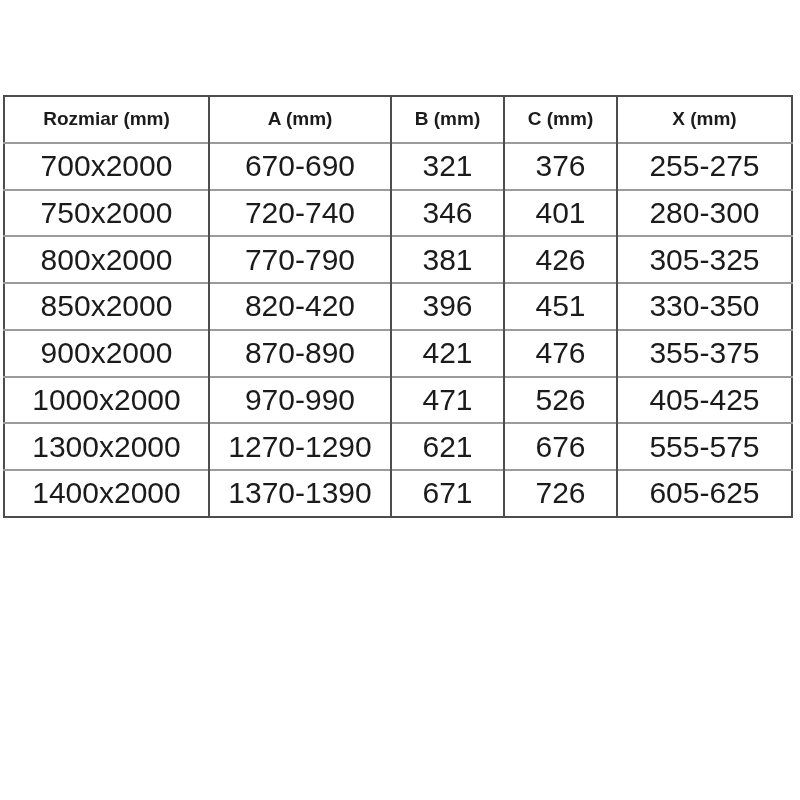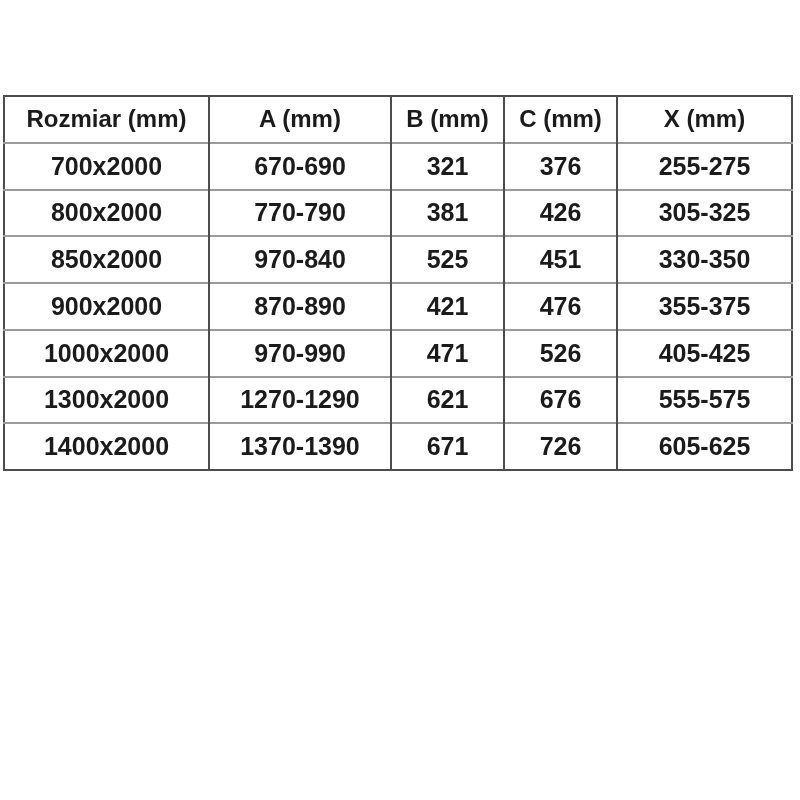--- a/index.html
+++ b/index.html
@@ -35,26 +35,26 @@
     white-space: nowrap;
     overflow: hidden;
   }
   th + th, td + td {
     border-left: 2px solid var(--border-vertical, #4d4d4d);
   }
   tbody td {
     border-top: 2px solid var(--border-horizontal, #9b9b9b);
   }
   th {
-    font-size: 24px;
+    font-size: 19px;
     font-weight: bold;
   }
   td {
-    font-size: 25px;
-    font-weight: bold;
+    font-size: 30px;
+    font-weight: normal;
   }
 </style>
 </head>
 <body>
 
 <div class="table-wrap">
   <table class="size-table">
     <colgroup>
       <col class="col-size">
         <col class="col-a">
@@ -73,30 +73,37 @@
     </thead>
     <tbody>
       <tr>
         <td>700x2000</td>
         <td>670-690</td>
         <td>321</td>
         <td>376</td>
         <td>255-275</td>
       </tr>
       <tr>
+        <td>750x2000</td>
+        <td>720-740</td>
+        <td>346</td>
+        <td>401</td>
+        <td>280-300</td>
+      </tr>
+      <tr>
         <td>800x2000</td>
         <td>770-790</td>
         <td>381</td>
         <td>426</td>
         <td>305-325</td>
       </tr>
       <tr>
         <td>850x2000</td>
-        <td>970-840</td>
-        <td>525</td>
+        <td>820-420</td>
+        <td>396</td>
         <td>451</td>
         <td>330-350</td>
       </tr>
       <tr>
         <td>900x2000</td>
         <td>870-890</td>
         <td>421</td>
         <td>476</td>
         <td>355-375</td>
       </tr>

